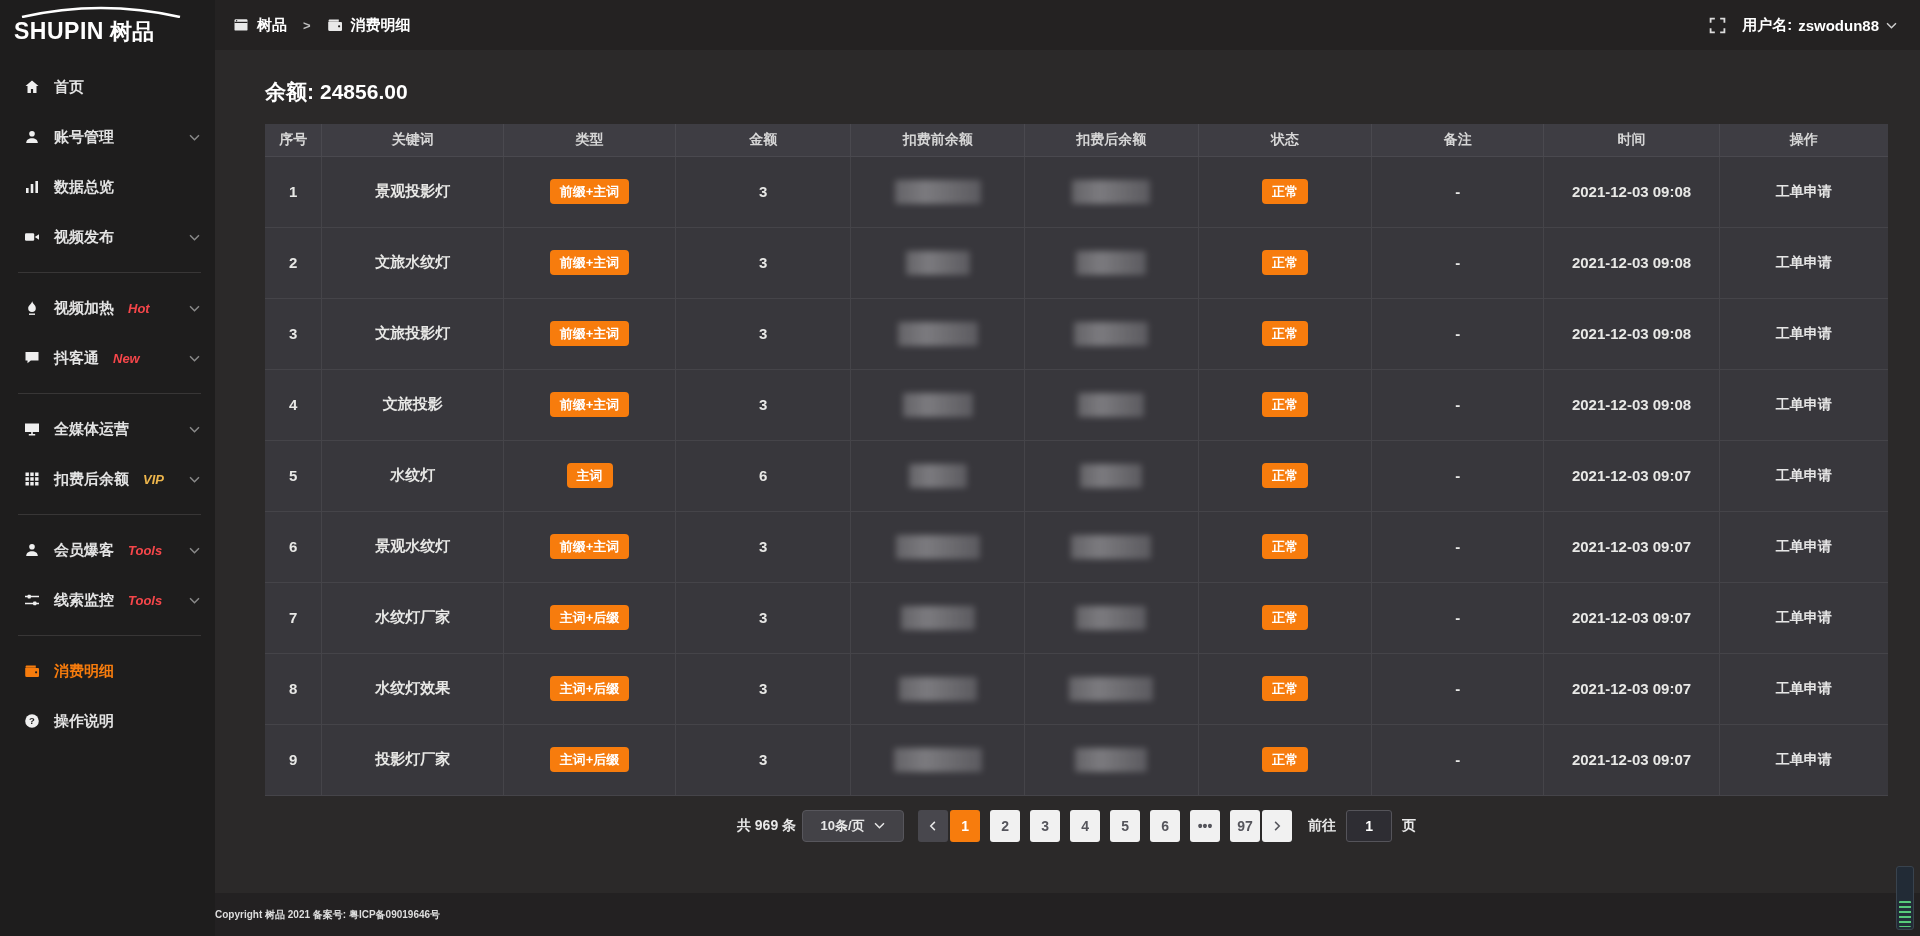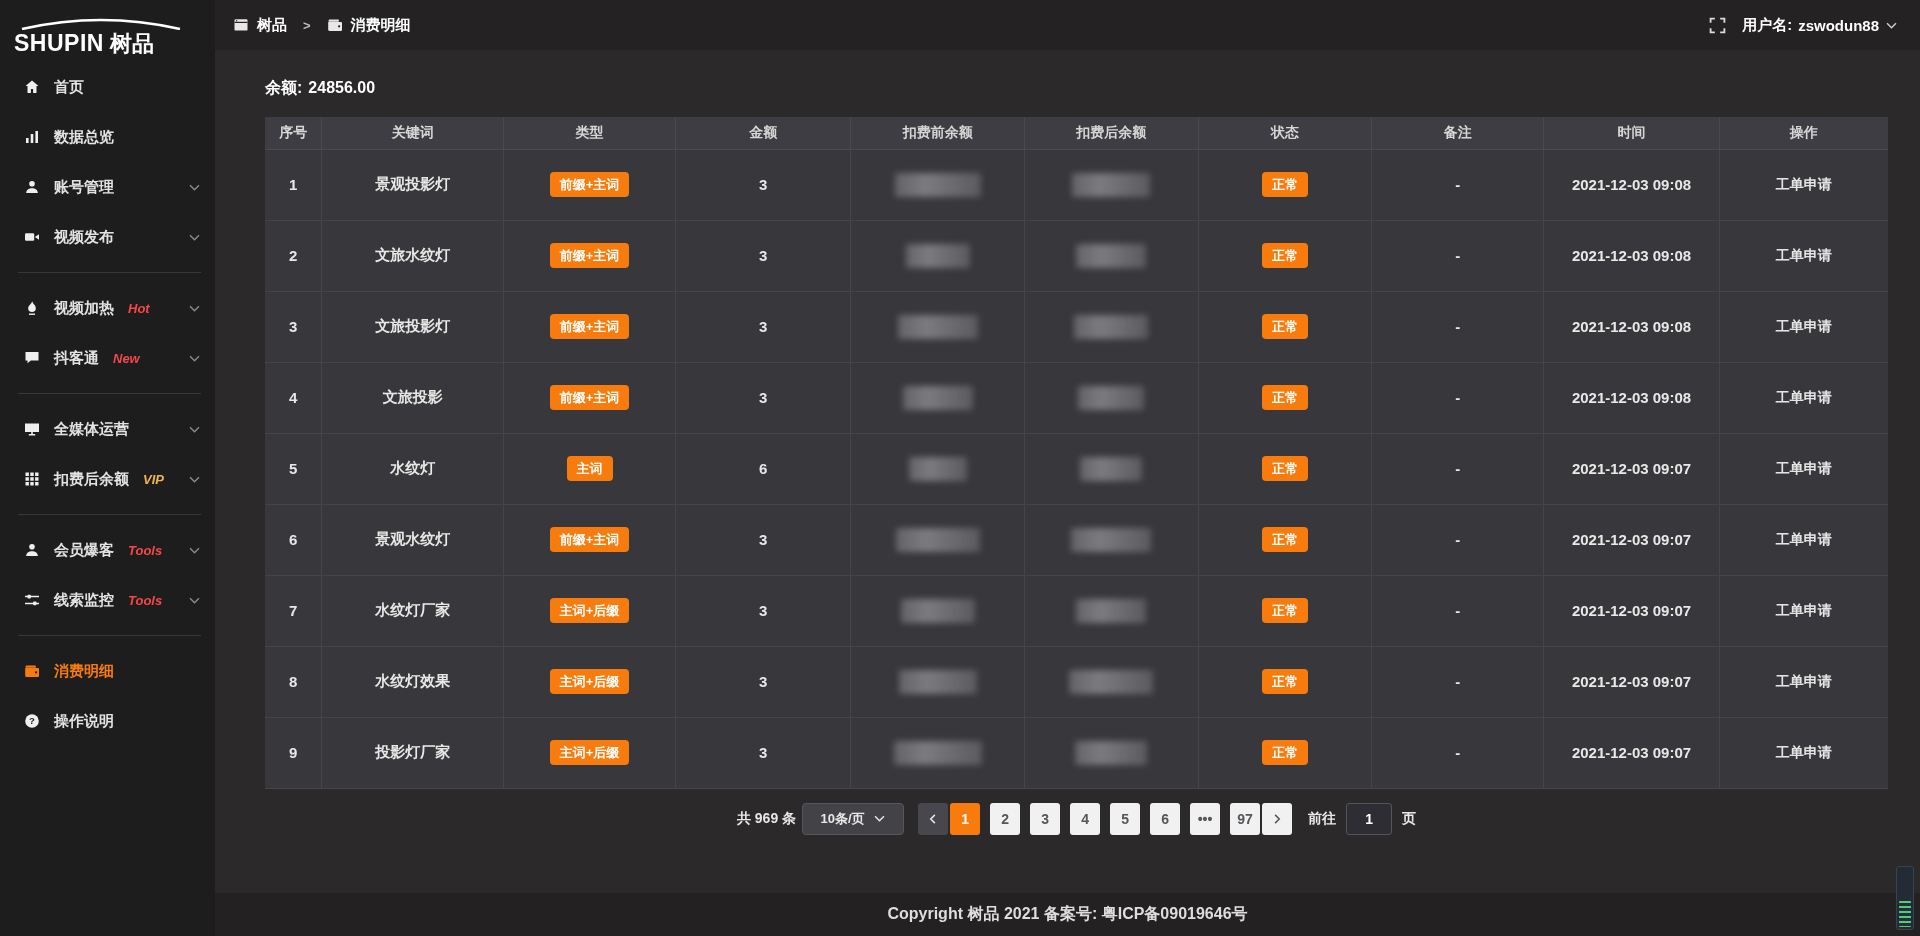--- a/index.html
+++ b/index.html
@@ -5,21 +5,21 @@
   * { box-sizing: border-box; margin: 0; padding: 0; }
   html,body { width:1920px; height:936px; overflow:hidden; }
   body {
     font-family: "Liberation Sans","DejaVu Sans",sans-serif;
     background:#2b2929; color:#e6e6e6; display:flex;
   }
   svg { display:block; }
 
   
   .sidebar { width:215px; flex:0 0 215px; background:#1e1d1d; height:936px; }
-  .logo { height:50px; padding:18px 0 0 14px; }
+  .logo { height:50px; padding:6px 0 0 14px; }
   .logo-arc { margin-left:2px; }
   .logo-row { display:flex; align-items:baseline; margin-top:-1px; }
   .logo-en { color:#fff; font-weight:800; font-size:23px; letter-spacing:.5px; }
   .logo-cn { color:#fff; font-weight:800; font-size:22px; margin-left:6px; }
   .sb-menu { padding-top:12px; }
   .sb-item { height:50px; display:flex; align-items:center; padding:0 14px 0 24px; cursor:pointer; color:#e3e3e3; }
   .sb-item .sb-icon { width:18px; height:16px; margin-right:12px; color:#efefef; flex:0 0 18px; }
   .sb-item .sb-label { font-size:15px; font-weight:600; }
   .sb-item.active, .sb-item.active .sb-icon { color:#f77c0d; }
   .sb-badge { font-size:13px; font-weight:700; font-style:italic; margin-left:14px; }
@@ -32,21 +32,21 @@
   .crumb { display:flex; align-items:center; gap:8px; color:#fff; font-size:15px; font-weight:700; cursor:pointer; }
   .crumb .c-icon { color:#e8e8e8; }
   .crumb-sep { color:#bfbfbf; margin:0 8px; font-size:13px; font-weight:700; }
   .top-right { margin-left:auto; display:flex; align-items:center; gap:16px; }
   .fs-btn { color:#dcdcdc; cursor:pointer; }
   .user-box { display:flex; align-items:center; gap:6px; color:#fff; font-size:15px; font-weight:700; cursor:pointer; }
   .user-box .u-chev { color:#cfcfcf; }
 
   
   .content { padding:28px 32px 0 50px; flex:1; }
-  .balance { font-size:16px; font-weight:700; color:#fff; margin-bottom:18px; }
+  .balance { font-size:21px; font-weight:700; color:#fff; margin-bottom:18px; }
   .balance b { margin-left:6px; }
 
   table.grid { width:100%; border-collapse:collapse; table-layout:fixed;border-radius:17px; }
   .grid th {
     background:#3e3d43; color:#d6d6d6; font-size:14px; font-weight:700;
     height:32px; border:1px solid #4a494f; border-top:none;
   }
   .grid th:first-child { border-left:none; } .grid th:last-child { border-right:none; }
   .grid td {
     background:#38373c; color:#e8e8e6; font-size:15px; text-align:center;
@@ -71,22 +71,22 @@
   .pg-btn { min-width:30px; height:32px; border-radius:3px; background:#f1f1f1; color:#55555c;
     font-size:14px; font-weight:700; display:flex; align-items:center; justify-content:center;
     cursor:pointer; padding:0 6px; }
   .pg-btn.prev { background:#48474d; color:#e8e8e8; }
   .pg-btn.active { background:#f77c0d; color:#fff; }
   .pg-goto { display:flex; align-items:center; gap:10px; margin-left:14px; font-size:14px; font-weight:700; color:#e8e8e8; }
   .goto-input { width:46px; height:32px; background:#2e2d33; border:1px solid #55545a; border-radius:3px;
     color:#fff; text-align:center; font-size:14px; font-weight:700; font-family:inherit; }
 
   
-  .footer { height:43px; background:#232122; display:flex; align-items:center; justify-content:center;
-    font-size:16px; color:#dedede; font-weight:600; flex:0 0 43px; }
+  .footer { height:43px; background:#232122; display:flex; align-items:center; justify-content:flex-start;
+    font-size:10px; color:#dedede; font-weight:600; flex:0 0 43px; }
 
   
   .float-widget { position:absolute; right:6px; bottom:6px; width:18px; height:64px;
     background:#222b36; border:1px solid #39434e; border-radius:3px; display:flex; flex-direction:column;
     justify-content:flex-end; padding:2px; }
   .float-widget .stripes { height:26px; border-radius:1px;
     background:repeating-linear-gradient(180deg,#57c97a 0 2px,#223039 2px 5px); }
 </style>
 </head>
 <body>
@@ -106,38 +106,38 @@
         <span class="sb-icon">
           <svg width="16" height="16" viewBox="0 0 16 16" fill="currentColor">
             <path d="M8 1.5 14.5 7h-2v7H9.1v-4H6.9v4H3.5V7h-2z"></path>
           </svg>
         </span>
         <span class="sb-label">首页</span>
       </div>
       <div class="sb-item">
         <span class="sb-icon">
           <svg width="16" height="16" viewBox="0 0 16 16" fill="currentColor">
-            <path d="M2 9h2.6v5H2zM6.7 5h2.6v9H6.7zM11.4 2H14v12h-2.6z"></path>
-          </svg>
-        </span>
-        <span class="sb-label">数据总览</span>
-      </div>
-      <div class="sb-item">
-        <span class="sb-icon">
-          <svg width="16" height="16" viewBox="0 0 16 16" fill="currentColor">
             <circle cx="8" cy="4.8" r="2.8"></circle>
             <path d="M2.2 14c0-3.2 2.6-4.8 5.8-4.8s5.8 1.6 5.8 4.8z"></path>
           </svg>
         </span>
         <span class="sb-label">账号管理</span>
         <span class="sb-chevron">
           <svg width="13" height="13" viewBox="0 0 16 16" fill="none">
             <path d="M2.5 5.2 8 10.8 13.5 5.2" stroke="currentColor" stroke-width="1.8"></path>
           </svg>
         </span>
+      </div>
+      <div class="sb-item">
+        <span class="sb-icon">
+          <svg width="16" height="16" viewBox="0 0 16 16" fill="currentColor">
+            <path d="M2 9h2.6v5H2zM6.7 5h2.6v9H6.7zM11.4 2H14v12h-2.6z"></path>
+          </svg>
+        </span>
+        <span class="sb-label">数据总览</span>
       </div>
       <div class="sb-item">
         <span class="sb-icon">
           <svg width="16" height="16" viewBox="0 0 16 16" fill="currentColor">
             <rect x="1" y="4.2" width="9.2" height="7.6" rx="1.2"></rect>
             <path d="M10.8 8l4.2-2.7v5.4z"></path>
           </svg>
         </span>
         <span class="sb-label">视频发布</span>
         <span class="sb-chevron">

